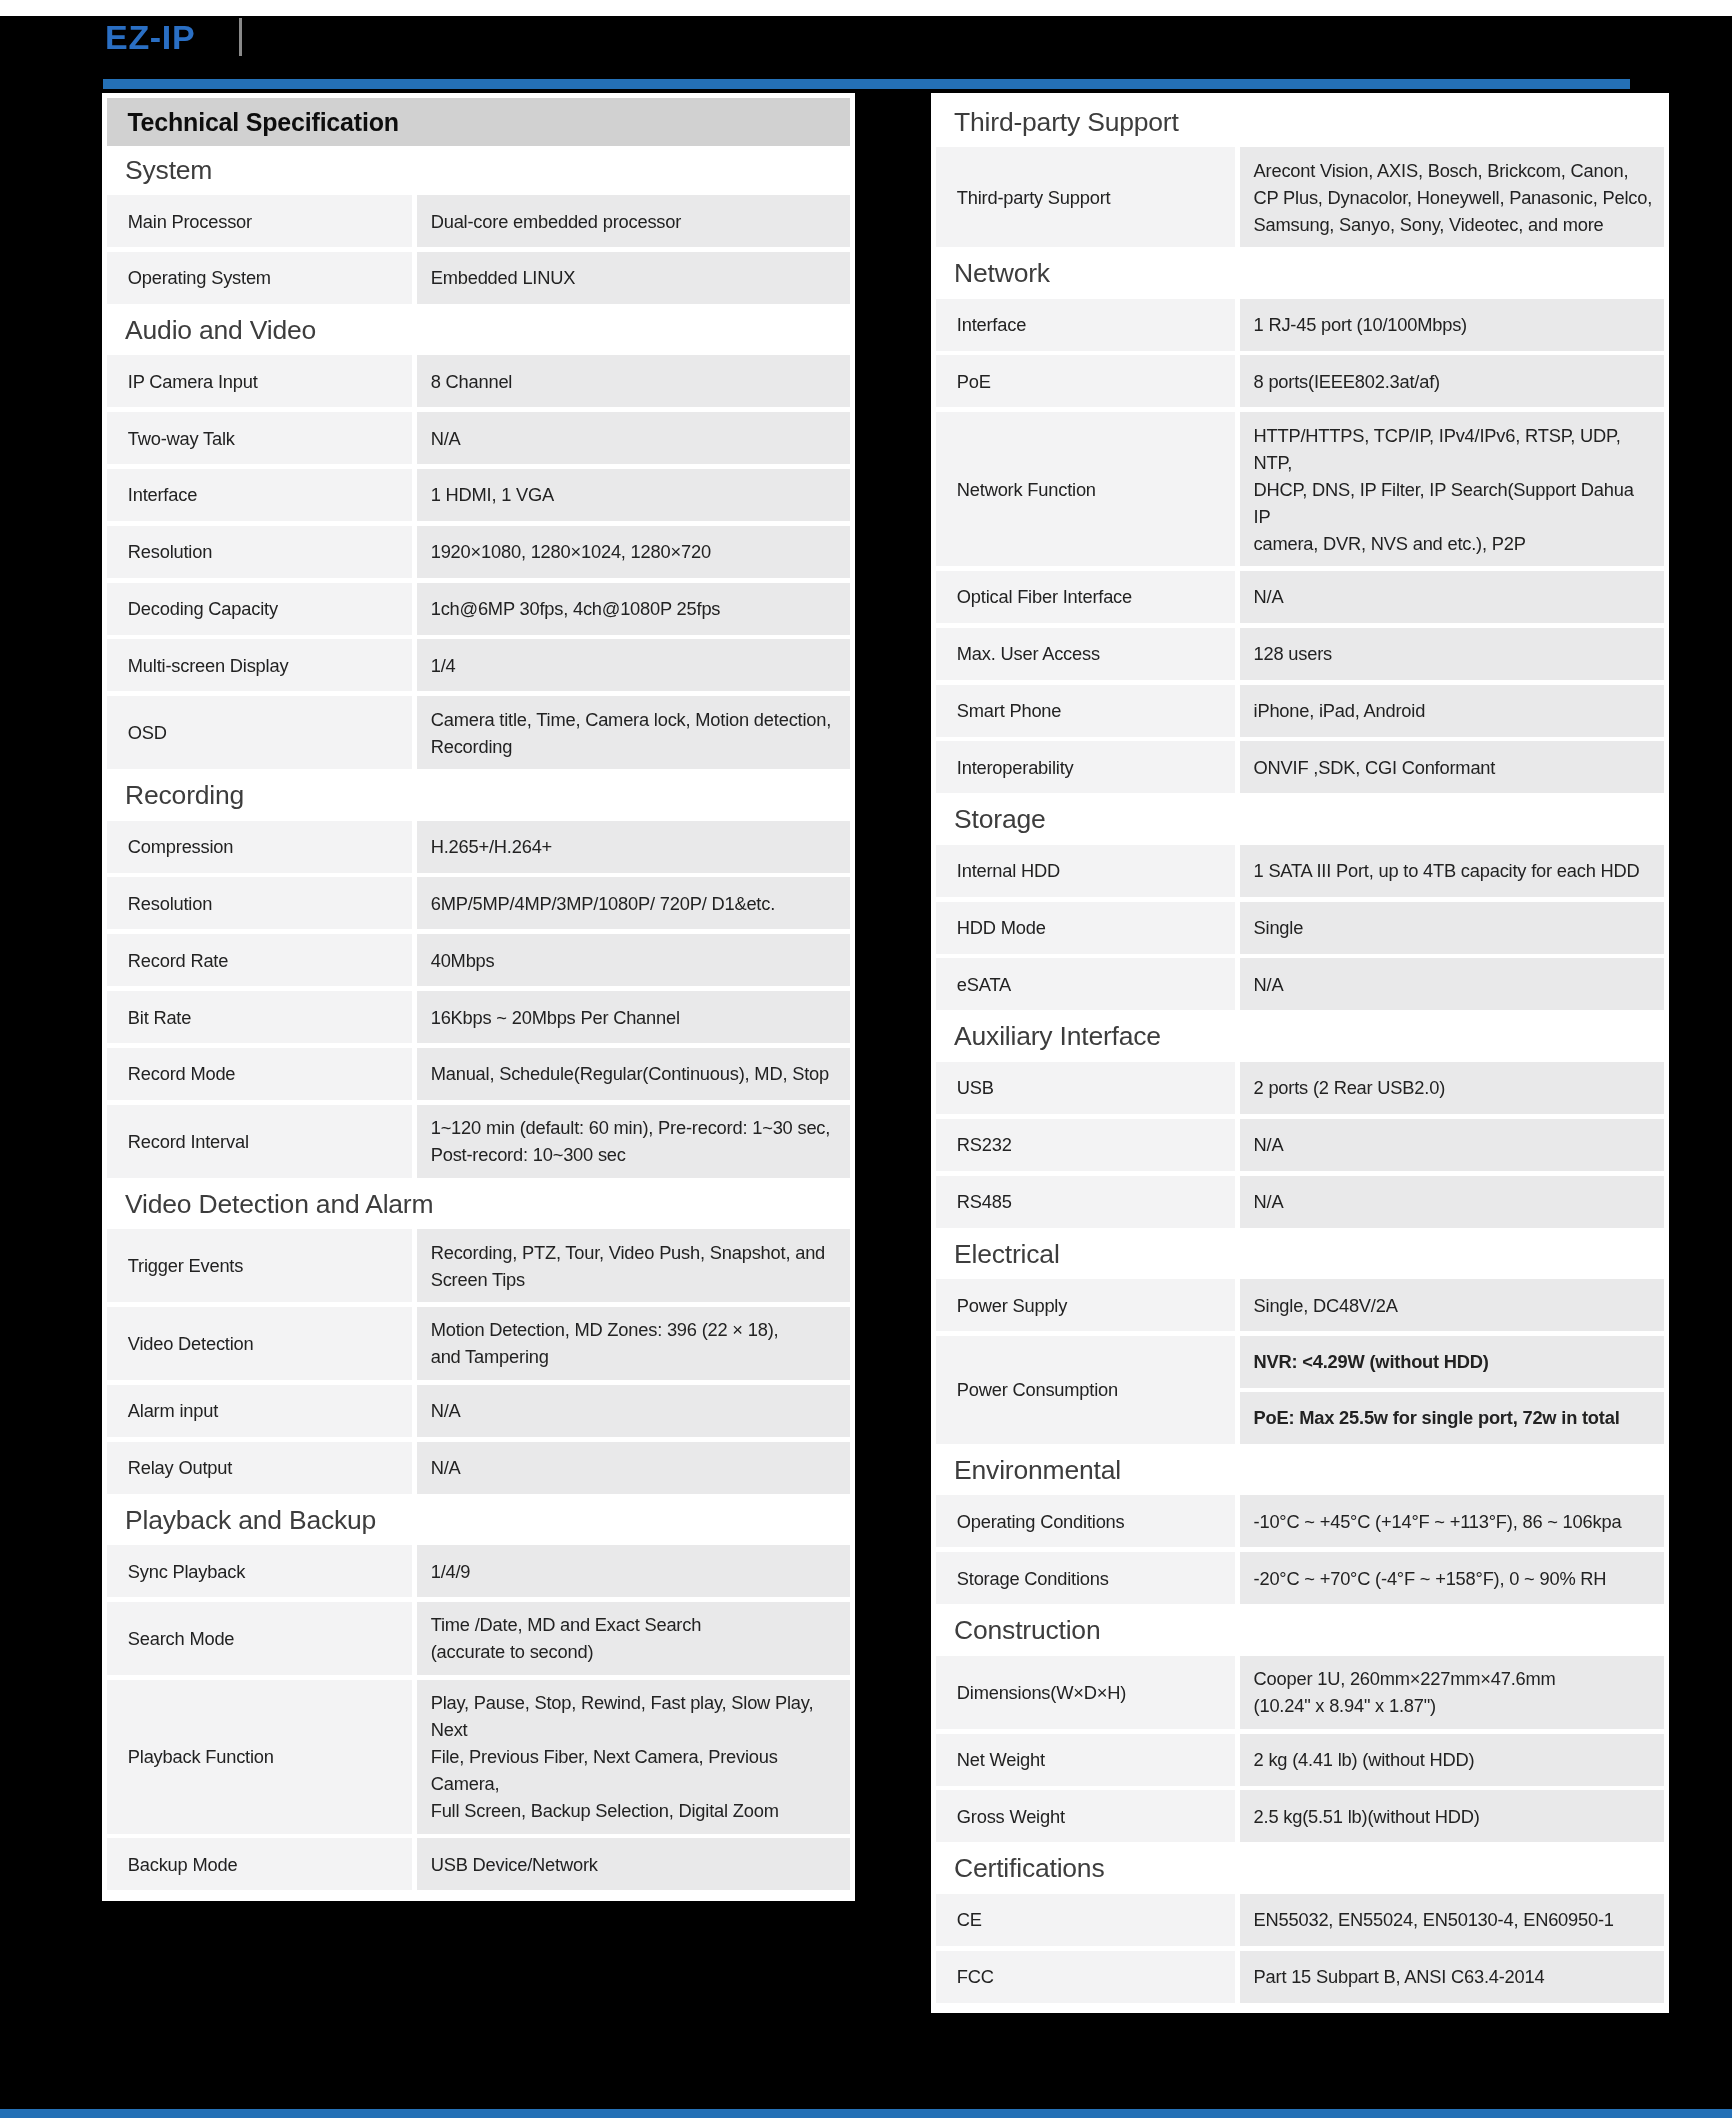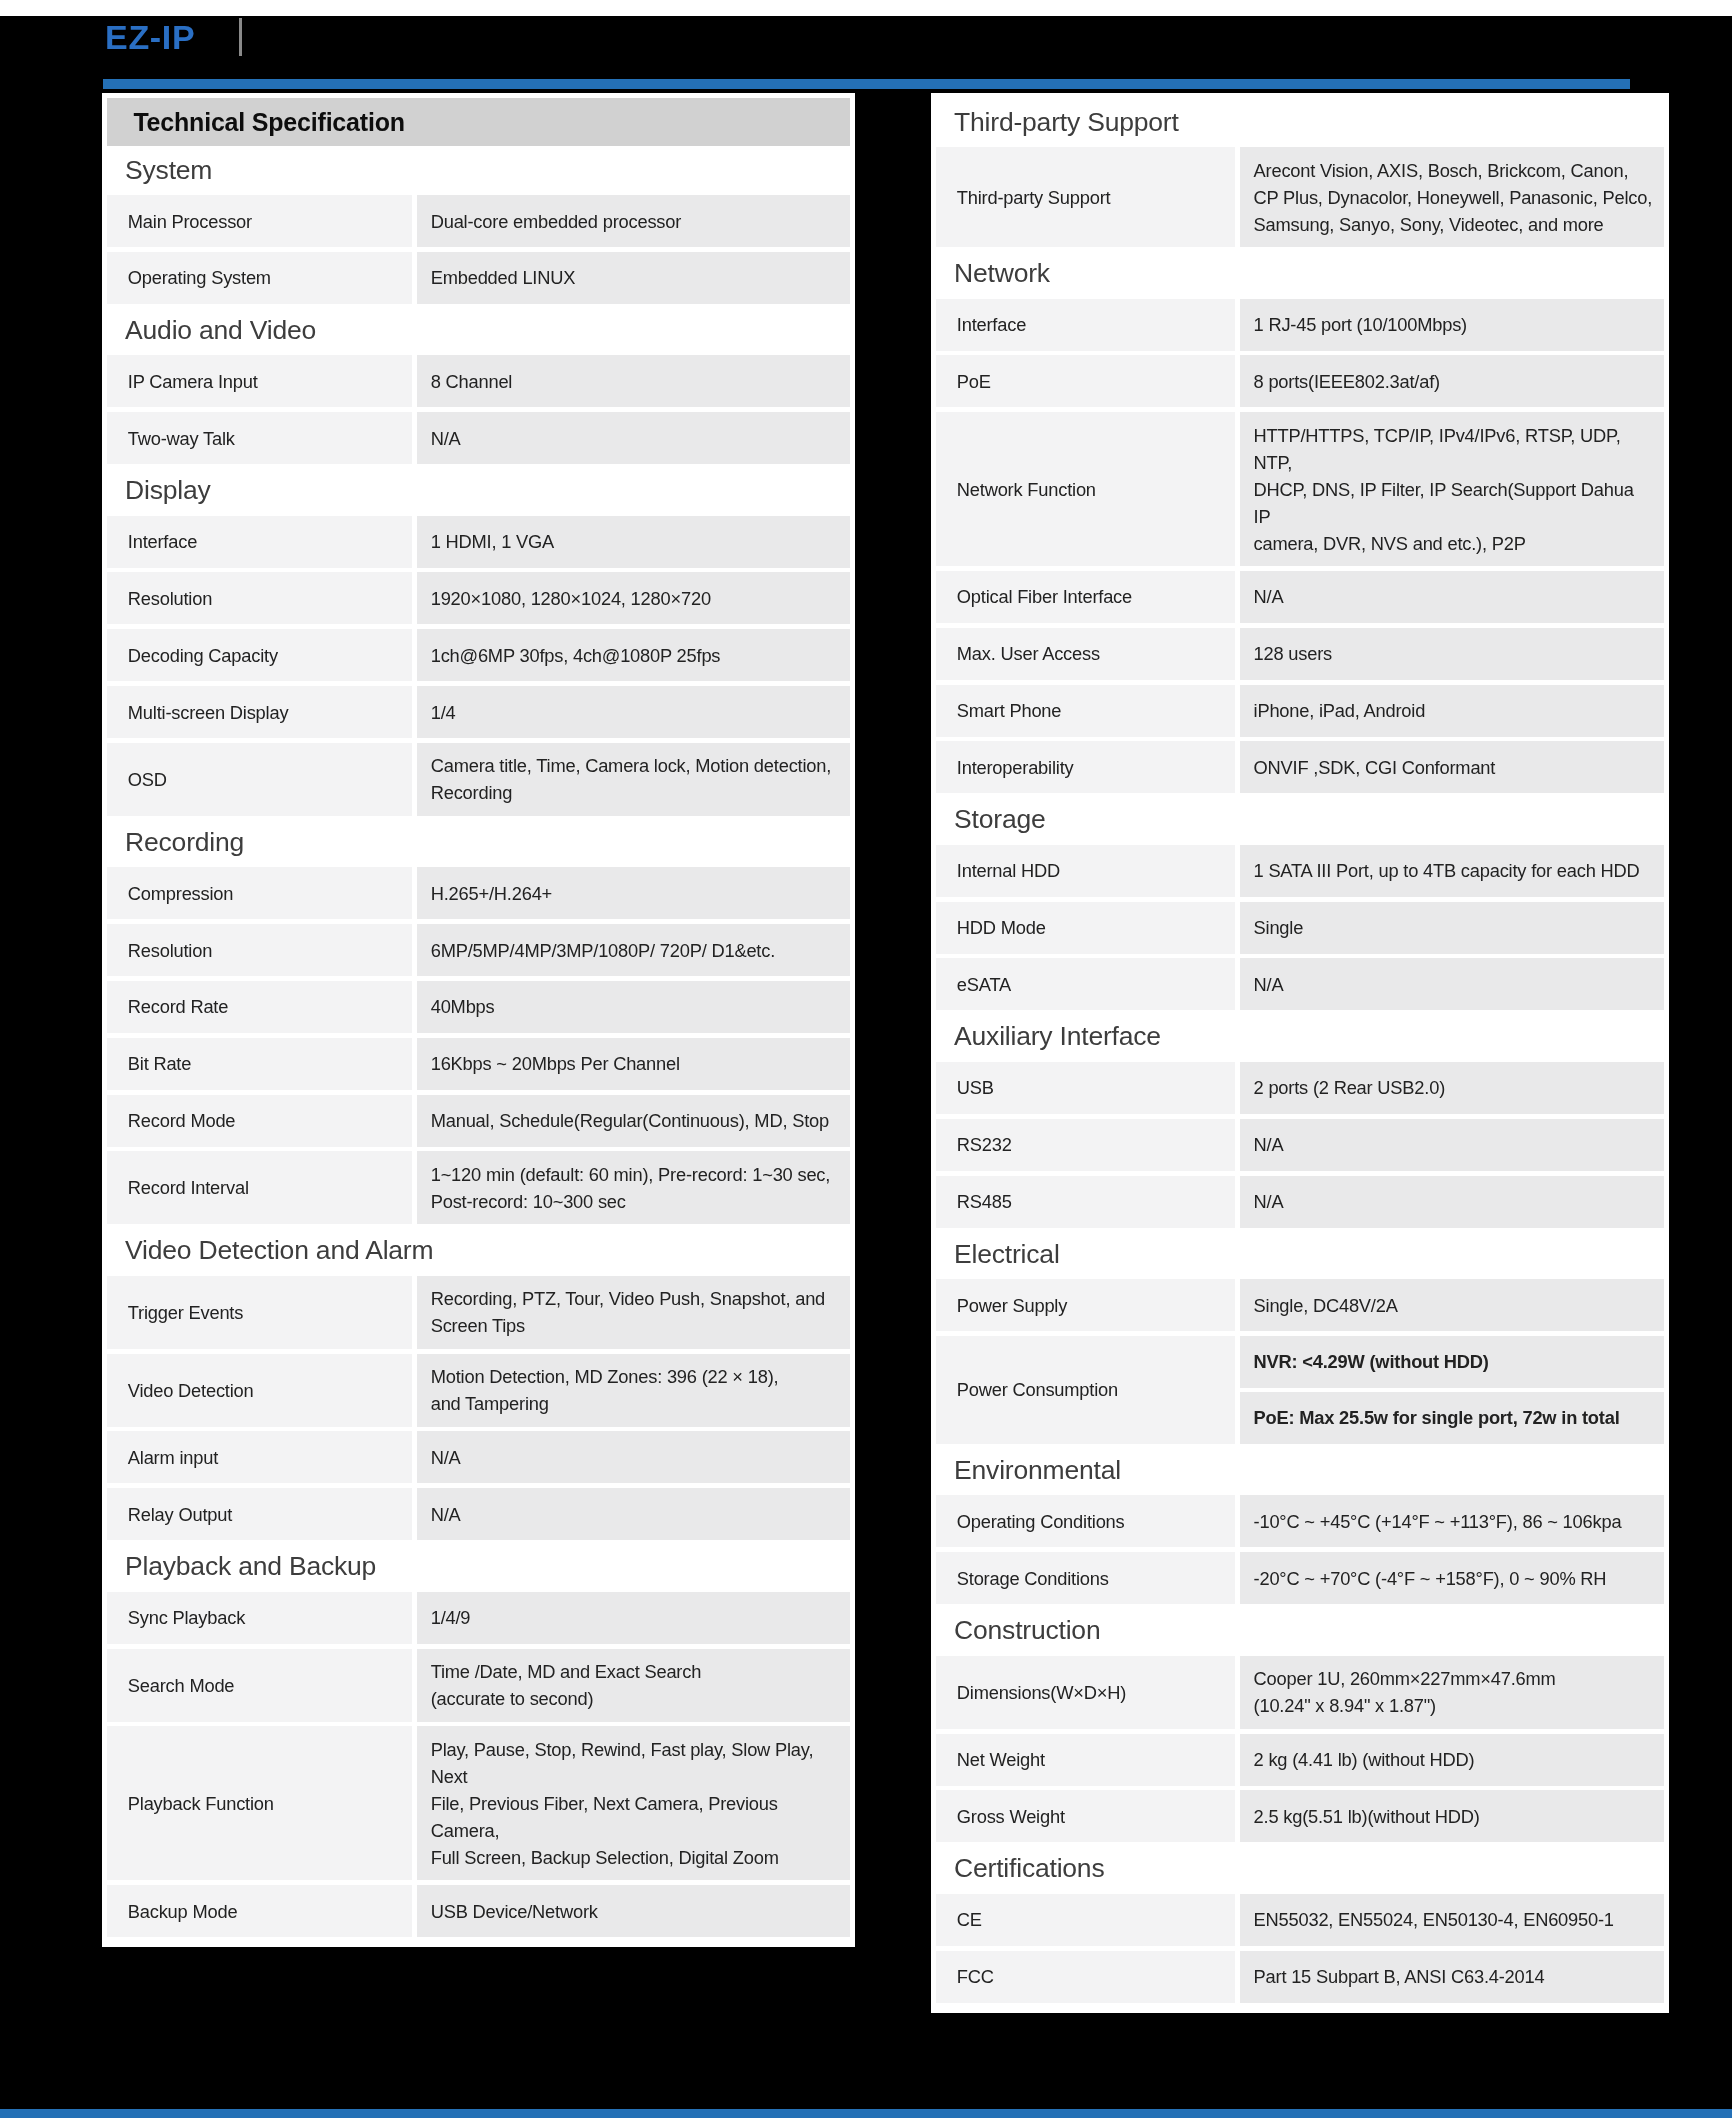--- a/index.html
+++ b/index.html
@@ -13,21 +13,21 @@
   .brand-sep{width:2.7px;height:38px;background:#8a8a8a;}
   .top-rule{position:absolute;left:103px;top:79px;width:1527px;height:10.2px;background:#2470b6;}
   .bottom-rule{position:absolute;left:0;bottom:0;width:1732px;height:10.2px;background:#2470b6;}
 
   .card{position:absolute;top:93px;background:#ffffff;padding:5.4px;box-sizing:border-box;}
   .card-left{left:102px;width:753px;}
   .card-right{left:931px;width:738px;}
 
   .ts-header{
     background:#d1d1d1;height:48px;margin-bottom:4.1px;display:flex;align-items:center;
-    padding-left:26px;font-size:25px;font-weight:700;color:#0d0d0d;letter-spacing:-0.2px;
+    padding-left:20px;font-size:25px;font-weight:700;color:#0d0d0d;letter-spacing:-0.2px;
   }
   .section-heading{
     font-size:26.5px;color:#3d3d3d;margin:11px 0 9.5px 17.7px;font-weight:400;letter-spacing:-0.2px;
   }
   .section:first-child .section-heading{margin-top:8.2px;}
 
   .spec-row{display:flex;gap:5.4px;margin-bottom:4.8px;}
   .cell{
     box-sizing:border-box;display:flex;align-items:center;min-height:52px;
     font-size:18.3px;color:#222222;letter-spacing:-0.2px;line-height:27px;
@@ -68,21 +68,20 @@
         <div class="spec-row">
           <div class="cell label-cell">IP Camera Input</div>
           <div class="cell value-cell">8 Channel</div>
         </div>
         <div class="spec-row">
           <div class="cell label-cell">Two-way Talk</div>
           <div class="cell value-cell">N/A</div>
         </div>
       </div>
       <div class="section">
-        <div class="section-heading">Display</div>
         <div class="spec-row">
           <div class="cell label-cell">Interface</div>
           <div class="cell value-cell">1 HDMI, 1 VGA</div>
         </div>
         <div class="spec-row">
           <div class="cell label-cell">Resolution</div>
           <div class="cell value-cell">1920×1080, 1280×1024, 1280×720</div>
         </div>
         <div class="spec-row">
           <div class="cell label-cell">Decoding Capacity</div>

